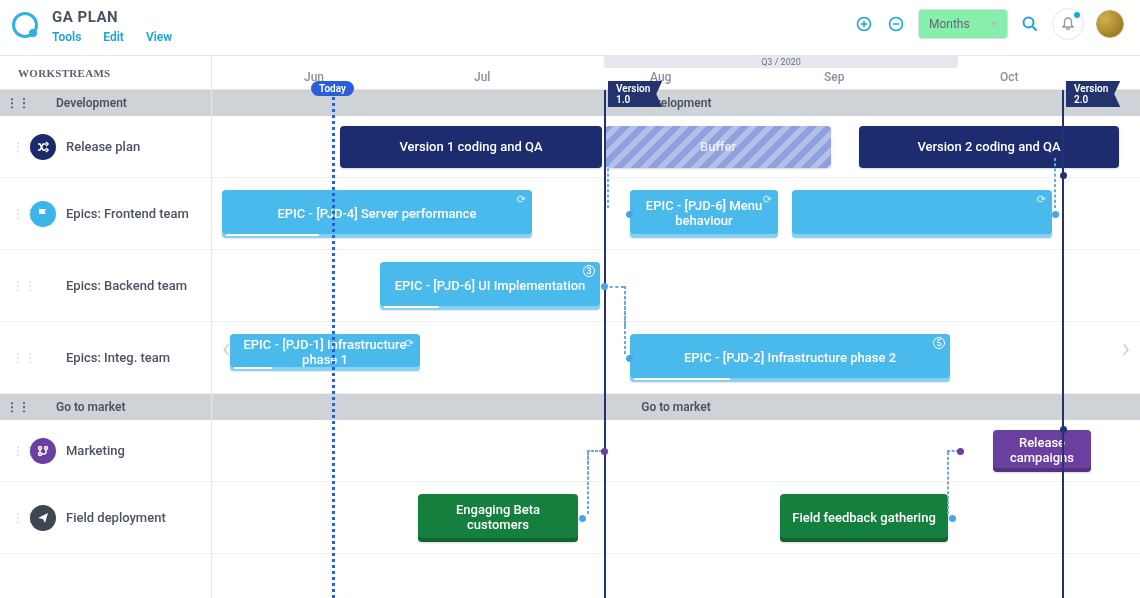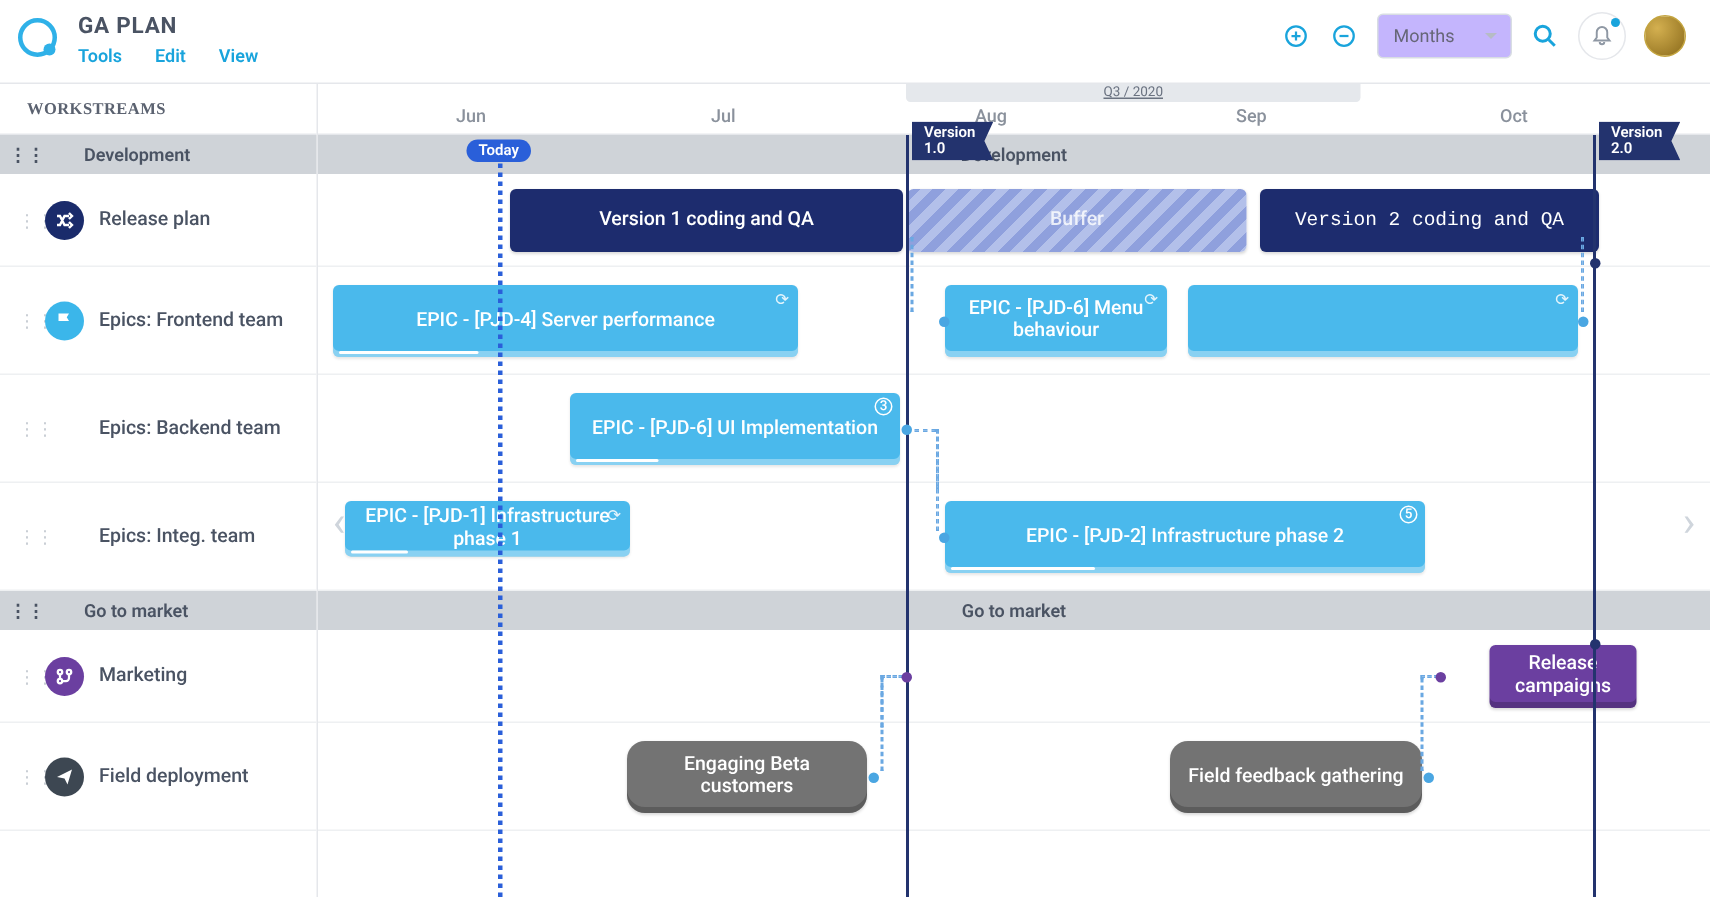--- a/index.html
+++ b/index.html
@@ -9,21 +9,21 @@
 
 .header { height: 56px; display: flex; align-items: flex-start; padding: 8px 16px 0 12px; border-bottom: 1px solid #e5e7eb; }
 .logo { width: 26px; height: 26px; border-radius: 50%; border: 3px solid #2fb1e8; margin-right: 14px; margin-top: 4px; position: relative; background: #fff; }
 .logo::after { content: ""; position: absolute; right: -2px; bottom: -2px; width: 8px; height: 8px; background: #2fb1e8; border-radius: 50%; }
 .title-block { flex: 0 0 auto; }
 .title { font-size: 15px; font-weight: 700; color: #4a5363; letter-spacing: 0.5px; }
 .menu { display: flex; gap: 22px; margin-top: 4px; }
 .menu a { color: #19a4dc; font-size: 12px; font-weight: 600; text-decoration: none; cursor: pointer; }
 .header-right { margin-left: auto; display: flex; align-items: center; gap: 12px; }
 .btn-icon { width: 20px; height: 20px; display: flex; align-items: center; justify-content: center; color: #19a4dc; cursor: pointer; }
-.select { height: 30px; border: 1px solid #d8dde3; border-radius: 4px; padding: 0 26px 0 10px; font-size: 12px; color: #667; background: #c4b5fd; position: relative; display: flex; align-items: center; min-width: 90px; cursor: pointer; }
+.select { height: 30px; border: 1px solid #d8dde3; border-radius: 4px; padding: 0 26px 0 10px; font-size: 12px; color: #667; background: #86efac; position: relative; display: flex; align-items: center; min-width: 90px; cursor: pointer; }
 .select::after { content: ""; position: absolute; right: 9px; top: 12px; border: 4px solid transparent; border-top-color: #b6bcc5; }
 .avatar { width: 28px; height: 28px; border-radius: 50%; background: radial-gradient(circle at 30% 30%, #d4b050, #8a6a1a); border: 1px solid #c4a540; }
 .bell-wrap { width: 32px; height: 32px; border: 1px solid #e5e7eb; border-radius: 50%; display:flex; align-items:center; justify-content:center; position:relative; }
 .bell-wrap::after { content:""; position:absolute; top:3px; right:3px; width:6px; height:6px; border-radius:50%; background:#19a4dc; }
 
 
 .main { flex: 1; display: flex; position: relative; }
 .sidebar { width: 212px; flex-shrink: 0; border-right: 1px solid #e5e7eb; }
 .timeline { flex: 1; position: relative; overflow: hidden; }
 
@@ -52,21 +52,21 @@
 .tl-row { border-bottom: 1px solid #eef0f2; position: relative; }
 .tl-row.h62 { height: 62px; }
 .tl-row.h72 { height: 72px; }
 
 
 .bar { position: absolute; border-radius: 4px; color: #fff; display: flex; align-items: center; justify-content: center; font-size: 13px; font-weight: 500; padding: 0 10px; text-align: center; line-height: 1.15; box-shadow: 0 1px 2px rgba(0,0,0,0.15); }
 .bar.navy { background: #1d2c6e; }
 .bar.buffer { background: repeating-linear-gradient(135deg, #8fa0dd 0 6px, #b3c0ea 6px 12px); color: rgba(255,255,255,0.8); }
 .bar.sky { background: #4ab9ec; box-shadow: inset 0 -4px 0 rgba(255,255,255,0.35), 0 1px 2px rgba(0,0,0,0.1); }
 .bar.purple { background: #6b3fa0; box-shadow: inset 0 -4px 0 rgba(0,0,0,0.2), 0 1px 2px rgba(0,0,0,0.15); }
-.bar.slate { background: #737373; box-shadow: inset 0 -4px 0 rgba(0,0,0,0.2), 0 1px 2px rgba(0,0,0,0.15); border-radius: 12px; }
+.bar.slate { background: #15803d; box-shadow: inset 0 -4px 0 rgba(0,0,0,0.2), 0 1px 2px rgba(0,0,0,0.15); }
 .bar .sync { position: absolute; top: 4px; right: 6px; font-size: 11px; opacity: 0.85; }
 .bar .count { position: absolute; top: 3px; right: 5px; font-size: 9px; width: 12px; height: 12px; border: 1px solid #fff; border-radius: 50%; display: flex; align-items: center; justify-content: center; }
 .bar .progress { position: absolute; left: 4px; bottom: 2px; height: 2px; background: #fff; border-radius: 1px; }
 
 
 .today-line { position: absolute; top: 0; bottom: 0; border-left: 3px dotted #2a5fd9; z-index: 5; pointer-events: none; }
 .today-tag { position: absolute; top: -9px; left: -24px; background: #2a5fd9; color: #fff; font-size: 10px; font-weight: 600; padding: 2px 8px; border-radius: 9px; pointer-events: auto; }
 .milestone-line { position: absolute; top: 0; bottom: 0; border-left: 2px solid #23336e; z-index: 4; pointer-events: none; }
 .milestone-tag { position: absolute; top: -9px; background: #23336e; color: #fff; font-size: 10px; font-weight: 600; padding: 2px 8px 2px 8px; pointer-events: auto; }
 .milestone-tag.right { left: 2px; clip-path: polygon(0 0, 100% 0, calc(100% - 6px) 50%, 100% 100%, 0 100%); padding-right: 12px; }
@@ -188,53 +188,53 @@
             </svg>
         </div>
         <span class="row-label">Field deployment</span>
       </div>
     </div>
 
     <div class="timeline">
       <div class="nav-arrow left">‹</div>
       <div class="nav-arrow right">›</div>
 
-      <div class="today-line" style="left:120px; top:46px;text-align:right;">
+      <div class="today-line" style="left:120px; top:34px;text-align:right;">
         <div class="today-tag">Today</div>
       </div>
       <div class="milestone-line" style="left:392px; top:34px;">
         <div class="milestone-tag right">Version 1.0</div>
       </div>
       <div class="milestone-line" style="left:850px; top:34px;">
         <div class="milestone-tag right">Version 2.0</div>
       </div>
 
       <div class="tl-header">
-        <div class="quarter-band" style="left:392px; width:303px;text-decoration:underline;">Q3 / 2020</div>
+        <div class="quarter-band" style="left:392px; width:354px;">Q3 / 2020</div>
         <span class="month" style="left:92px">Jun</span>
         <span class="month" style="left:262px">Jul</span>
         <span class="month" style="left:438px">Aug</span>
         <span class="month" style="left:612px">Sep</span>
         <span class="month" style="left:788px">Oct</span>
       </div>
 
       <div class="tl-body">
 
         <div class="tl-group-row">
           <span style="position:absolute; left:50%; transform:translateX(-50%);">Development</span>
         </div>
 
         <div class="tl-row h62">
           <div class="bar navy" style="left:128px; width:262px; top:10px; height:42px;">
               <span>Version 1 coding and QA</span>
             </div>
           <div class="bar buffer" style="left:393px; width:226px; top:10px; height:42px;">
               <span>Buffer</span>
             </div>
-          <div class="bar navy" style="left:628px; width:226px; top:10px; height:42px;font-family:Liberation Mono, monospace;">
+          <div class="bar navy" style="left:647px; width:260px; top:10px; height:42px;">
               <span>Version 2 coding and QA</span>
             </div>
           <div class="dot navy" style="left:848px; top:56px;"></div>
         </div>
 
         <div class="tl-row h72">
           <div class="bar sky" style="left:10px; width:310px; top:12px; height:48px;">
             <span>EPIC - [PJD-4] Server performance</span>
             <span class="sync">⟳</span>
             <span class="progress" style="width:30%"></span>

